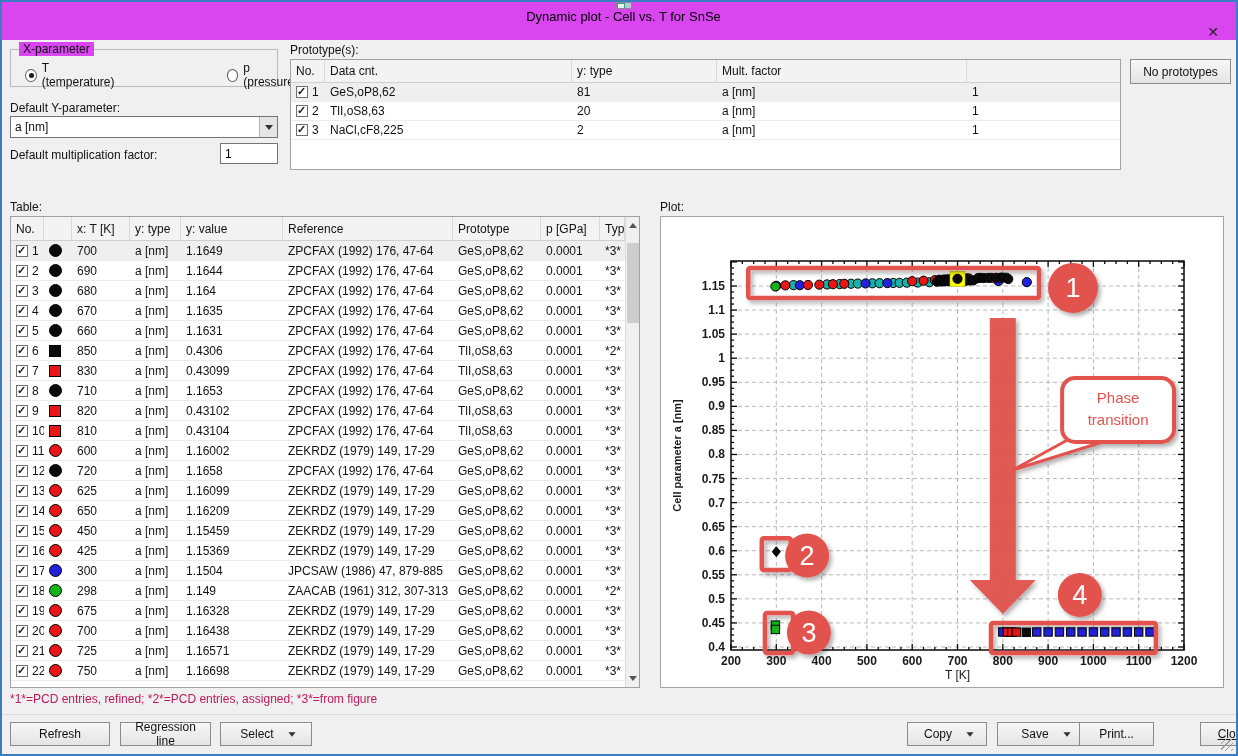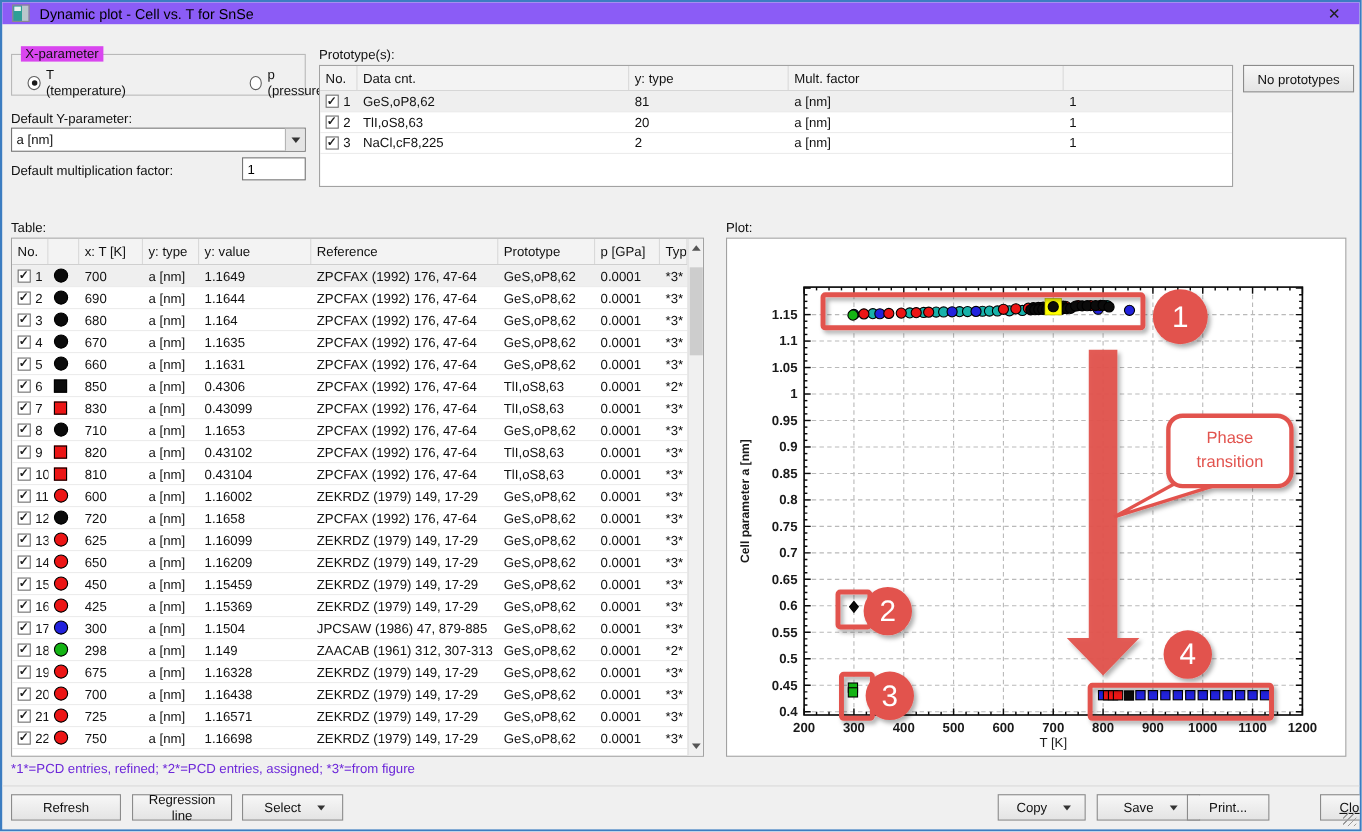--- a/index.html
+++ b/index.html
@@ -1,19 +1,19 @@
 <!DOCTYPE html>
 <html><head>
 <meta charset="utf-8">
 <style>
   * { margin:0; padding:0; box-sizing:border-box; }
   html,body { width:1238px; height:756px; background:#fff; font-family:"Liberation Sans",sans-serif; font-size:12px; color:#111; }
   #window { position:relative; width:1238px; height:756px; background:#f0f0f0; border:2px solid #3c7dc1; overflow:hidden; }
   
-  #titlebar { position:absolute; left:0; top:0; width:100%; height:20px; background:#8b5cf6; display:flex; align-items:center; }
+  #titlebar { position:absolute; left:0; top:0; width:100%; height:38px; background:#d946ef; display:flex; align-items:center;flex-direction:column; }
   #app-icon { width:16px; height:16px; margin-left:9px; border:1px solid #8a8a8a; background:linear-gradient(90deg,#2e9e96 0 55%, #b9c7cb 55% 100%); position:relative; }
   #app-icon:after{content:""; position:absolute; left:1px; top:1px; right:7px; height:4px; background:#e8f2f1;}
   #title-text { margin-left:9px; font-size:13px; color:#000; }
   #close-btn { margin-left:auto; width:46px; height:30px; display:flex; align-items:center; justify-content:center; font-size:14px; color:#222; cursor:pointer; }
   
   .groupbox { position:absolute; border:1px solid #b9b9b9; background:#f0f0f0; }
   .groupbox .legend { position:absolute; top:-8px; left:8px; background:#d946ef; padding:0 4px; }
   #xparam { left:8px; top:47px; width:268px; height:38px; }
   .radio-row { position:absolute; top:11px; left:14px; right:12px; display:flex;gap:35px; }
   .radio-item { display:flex; align-items:center; gap:5px; }
@@ -54,21 +54,21 @@
   .mk.square { width:12px; height:12px; }
   
   #vscroll { position:absolute; right:0; top:0; width:14px; height:100%; background:#f0f0f0; border-left:1px solid #dcdcdc; }
   .sb-btn { position:absolute; left:0; width:14px; height:17px; display:flex; align-items:center; justify-content:center; }
   .tri-up-s { width:0; height:0; border-left:4px solid transparent; border-right:4px solid transparent; border-bottom:5px solid #555; }
   .tri-down-s { width:0; height:0; border-left:4px solid transparent; border-right:4px solid transparent; border-top:5px solid #555; }
   #sb-thumb { position:absolute; left:1px; top:26px; width:12px; height:80px; background:#cdcdcd; }
   
   #plot-panel { left:658px; top:214px; width:564px; height:472px; }
   
-  #footnote { position:absolute; left:8px; top:690px; color:#6d28d9; }
+  #footnote { position:absolute; left:8px; top:690px; color:#be185d; }
   #btn-divider { position:absolute; left:0; top:712px; width:100%; height:1px; background:#dadada; }
   .btn { position:absolute; top:720px; height:24px; background:linear-gradient(#f7f7f7,#e4e4e4); border:1px solid #8b8b8b; display:flex; align-items:center; justify-content:center; font-size:12px; color:#111; cursor:pointer; }
   .btn .lbl { padding:0 4px; }
   .btn .tri-down { margin-left:10px; transform:scale(.9); }
   #btn-refresh { left:8px; width:100px; }
   #btn-regression { left:118px; width:91px; }
   #btn-select { left:218px; width:92px; }
   #btn-copy { left:905px; width:80px; }
   #btn-save { left:995px; width:94px; }
   #btn-print { left:1077px; width:75px;justify-content:center; }

